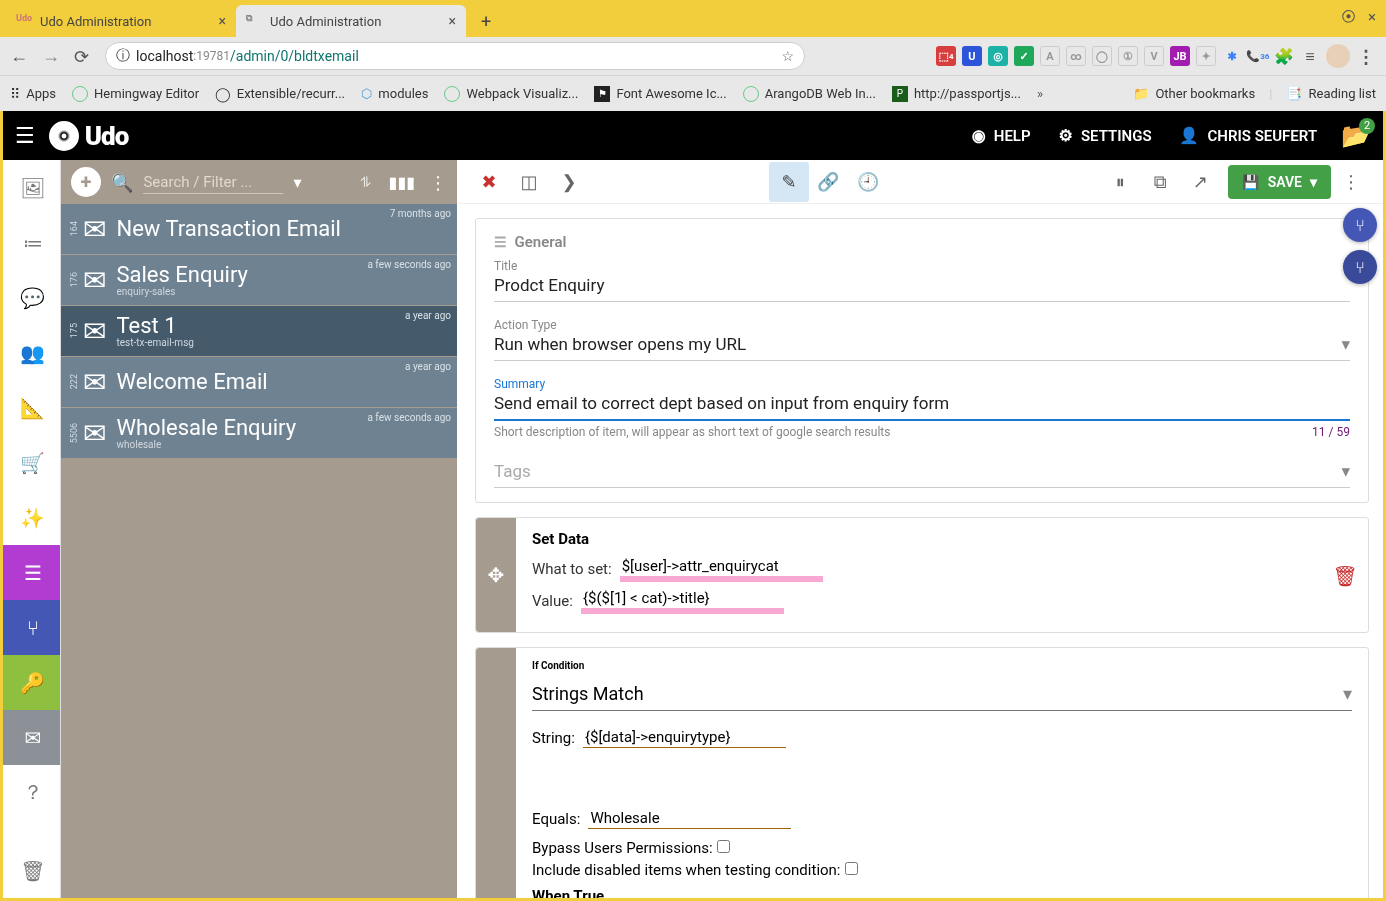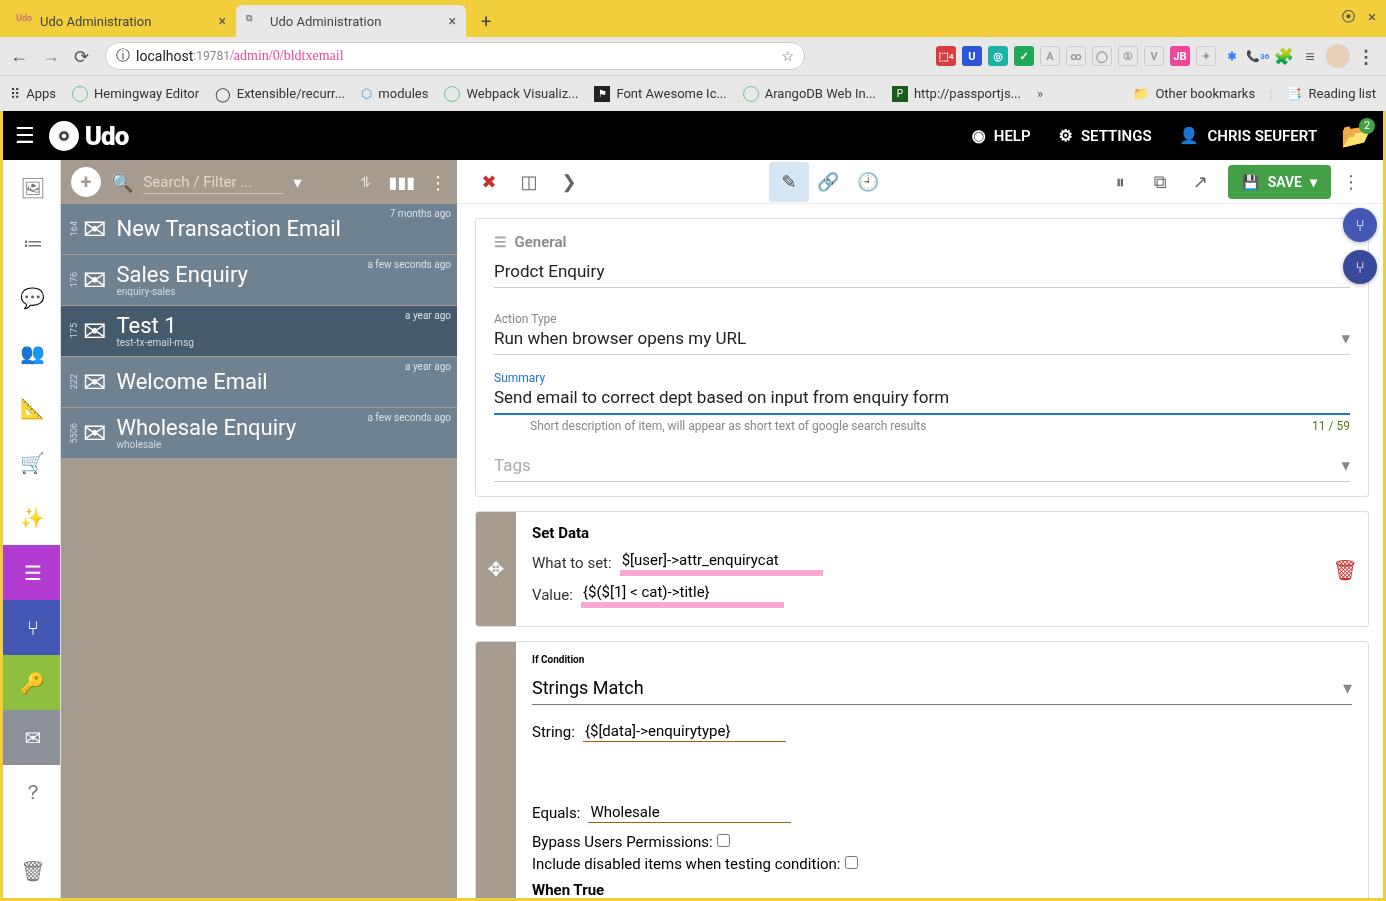--- a/index.html
+++ b/index.html
@@ -15,21 +15,21 @@
 .newtab { width:28px; height:28px; display:flex; align-items:center; justify-content:center; font-size:18px; color:#444; margin-top:5px; margin-left:6px; }
 .chrome-controls { position:absolute; right:10px; top:8px; display:flex; gap:12px; align-items:center; }
 .chrome-controls span { font-size:15px; color:#555; }
 
 .addr-bar { height: 38px; background: #e8e8e8; display: flex; align-items: center; padding: 0 10px; gap: 10px; }
 .nav-arrows { display:flex; gap:14px; align-items:center; color:#888; font-size:18px; }
 .nav-arrows .active { color:#555; }
 .omnibox { flex: 0 0 700px; height: 28px; background: #fff; border: 1px solid #ccc; border-radius: 14px; display: flex; align-items: center; padding: 0 10px; font-size: 14px; color: #333; margin-left:6px; }
 .omnibox .host { color:#222; }
 .omnibox .port { color:#888; font-size:12px; }
-.omnibox .path { color:#ec4899;font-family:Liberation Serif, serif; }
+.omnibox .path { color:#0f766e; }
 .omnibox .star { margin-left:auto; color:#666; }
 .ext-icons { margin-left: auto; display: flex; gap: 6px; align-items:center; }
 .ext-icons span { width:20px; height:20px; display:flex; align-items:center; justify-content:center; border-radius:3px; font-size:11px; font-weight:bold; }
 .ext-red{background:#d93e3e;color:#fff;} .ext-blue{background:#2c54d9;color:#fff;} .ext-teal{background:#1db2a6;color:#fff;} .ext-green{background:#1fa85a;color:#fff;} .ext-gray{color:#999;border:1px solid #ccc;border-radius:50%;}
 
 .bookmark-bar { height: 36px; background: #e8e8e8; display: flex; align-items: center; padding: 0 10px; font-size: 13px; color: #333; gap: 16px; border-top:1px solid #d5d5d5; overflow:hidden; }
 .bookmark-bar .bm { display:flex; align-items:center; gap:6px; white-space:nowrap; }
 .bm .globe { width:16px;height:16px;border:1.5px solid #6c8; border-radius:50%; }
 .bm-other { margin-left:auto; display:flex; align-items:center; gap:14px; }
 
@@ -85,22 +85,22 @@
 .detail-scroll { flex:1; overflow-y:auto; padding:14px 14px 14px 18px; }
 .card { background:#fff; border:1px solid #ddd; border-radius:3px; padding:14px 18px; margin-bottom:14px; }
 .section-header { display:flex; align-items:center; gap:8px; color:#888; font-weight:600; font-size:15px; margin-bottom:8px;}
 .sh-icon { font-size:14px; color:#aaa; }
 .fld-label { font-size:12px; color:#888; margin-top:8px; }
 .fld-label.focus { color:#1976d2; }
 .fld-value { font-size:17px; color:#222; padding:2px 0 6px 0; border-bottom:1px solid #ccc; }
 .fld-select { display:flex; align-items:center; }
 .fld-select .caret { margin-left:auto; color:#888; }
 .fld-focus { border-bottom:2px solid #1976d2; }
-.helper-row { display:flex; justify-content:space-between; font-size:12px; color:#888; margin-top:4px;margin-left:36px;}
-.helper-row .count { color:#4d7c0f; }
+.helper-row { display:flex; justify-content:space-between; font-size:12px; color:#888; margin-top:4px;}
+.helper-row .count { color:#701a75; }
 .tags-row { font-size:17px; color:#aaa; padding:4px 0 6px 0; border-bottom:1px solid #ccc; display:flex;}
 .tags-row .caret { margin-left:auto; color:#888; }
 
 .data-card { background:#fff; border:1px solid #ddd; border-radius:3px; display:flex; margin-bottom:14px; }
 .drag-handle { width:40px; background:#a59b8e; color:#fff; display:flex; align-items:center; justify-content:center; font-size:20px; border-radius:3px 0 0 3px;}
 .data-body { flex:1; padding:12px 16px; position:relative;}
 .data-title { font-weight:700; font-size:15px; margin-bottom:8px; }
 .data-row { display:flex; align-items:center; gap:8px; font-size:15px; margin-bottom:6px;}
 .data-row label { color:#333; }
 .data-row input { border:none; border-bottom:6px solid #f9a8d4; font-size:15px; padding:1px 2px; min-width:180px;}
@@ -162,21 +162,21 @@
     <div class="ext-icons">
       <span class="ext-red">⬚<sub style="font-size:8px;">4</sub></span>
       <span class="ext-blue">U</span>
       <span class="ext-teal">◎</span>
       <span class="ext-green">✓</span>
       <span class="ext-gray">A</span>
       <span class="ext-gray">∞</span>
       <span class="ext-gray">◯</span>
       <span class="ext-gray">①</span>
       <span class="ext-gray">V</span>
-      <span style="background:#ec4899;color:#fff;">JB</span>
+      <span style="background:#a21caf;color:#fff;">JB</span>
       <span class="ext-gray">✦</span>
       <span style="color:#3b82f6;">✱</span>
       <span style="color:#3b82f6;">📞<sub style="font-size:8px;">36</sub></span>
       <span style="color:#555;font-size:16px;">🧩</span>
       <span style="color:#555;font-size:16px;">≡</span>
       <span style="width:24px;height:24px;border-radius:50%;background:#e8d0b8;"></span>
       <span style="color:#555;font-size:18px;">⋮</span>
     </div>
   </div>
 
@@ -343,23 +343,24 @@
         <div class="fab">⑂</div>
         <div class="fab dark">⑂</div>
       </div>
 
       <div class="detail-scroll">
         <div class="card">
           <div class="section-header">
             <span class="sh-icon">☰</span>
             <span>General</span>
           </div>
+          <div class="fld-label">Title</div>
           <div class="fld-value">Prodct Enquiry</div>
 
-          <div class="fld-label" style="margin-top:24px;">Action Type</div>
+          <div class="fld-label" style="margin-top:16px;">Action Type</div>
           <div class="fld-value fld-select">
             <span>Run when browser opens my URL</span>
             <span class="caret">▾</span>
           </div>
 
           <div class="fld-label focus" style="margin-top:16px;">Summary</div>
           <div class="fld-value fld-focus">Send email to correct dept based on input from enquiry form</div>
           <div class="helper-row">
             <span>Short description of item, will appear as short text of google search results</span>
             <span class="count">

